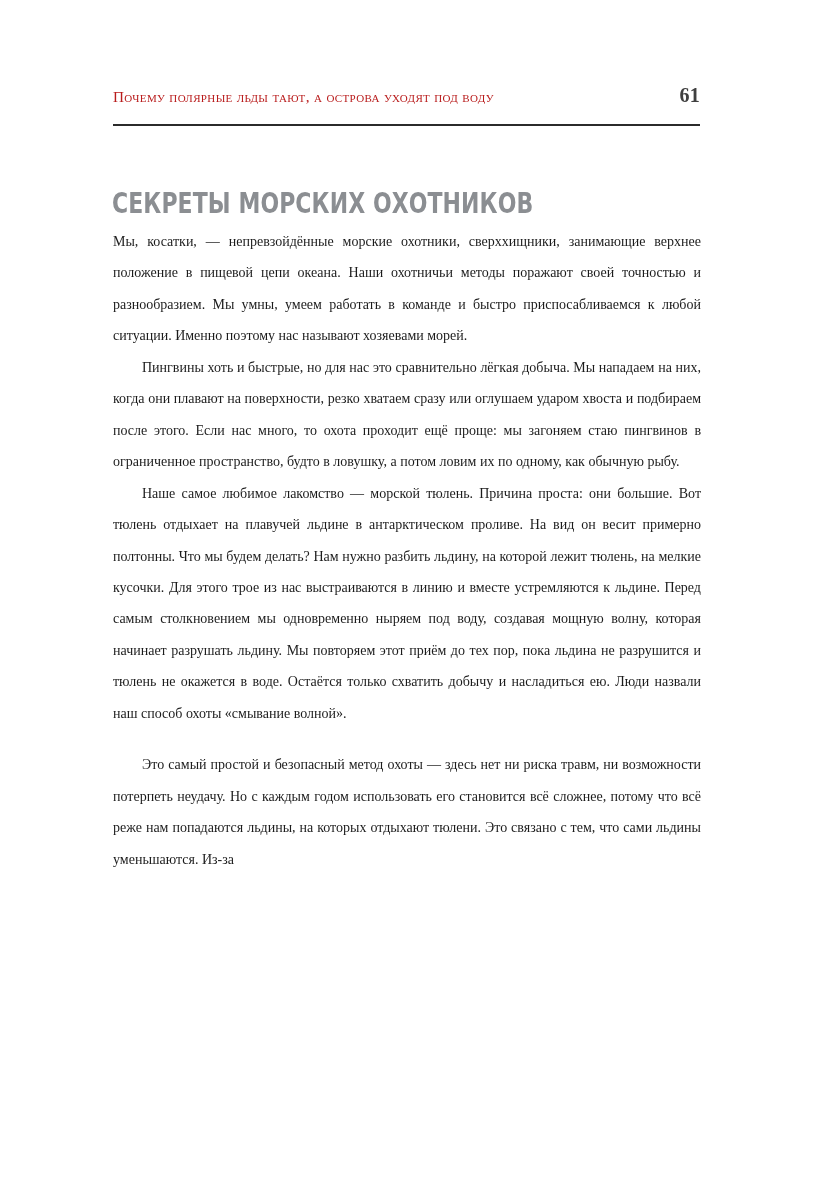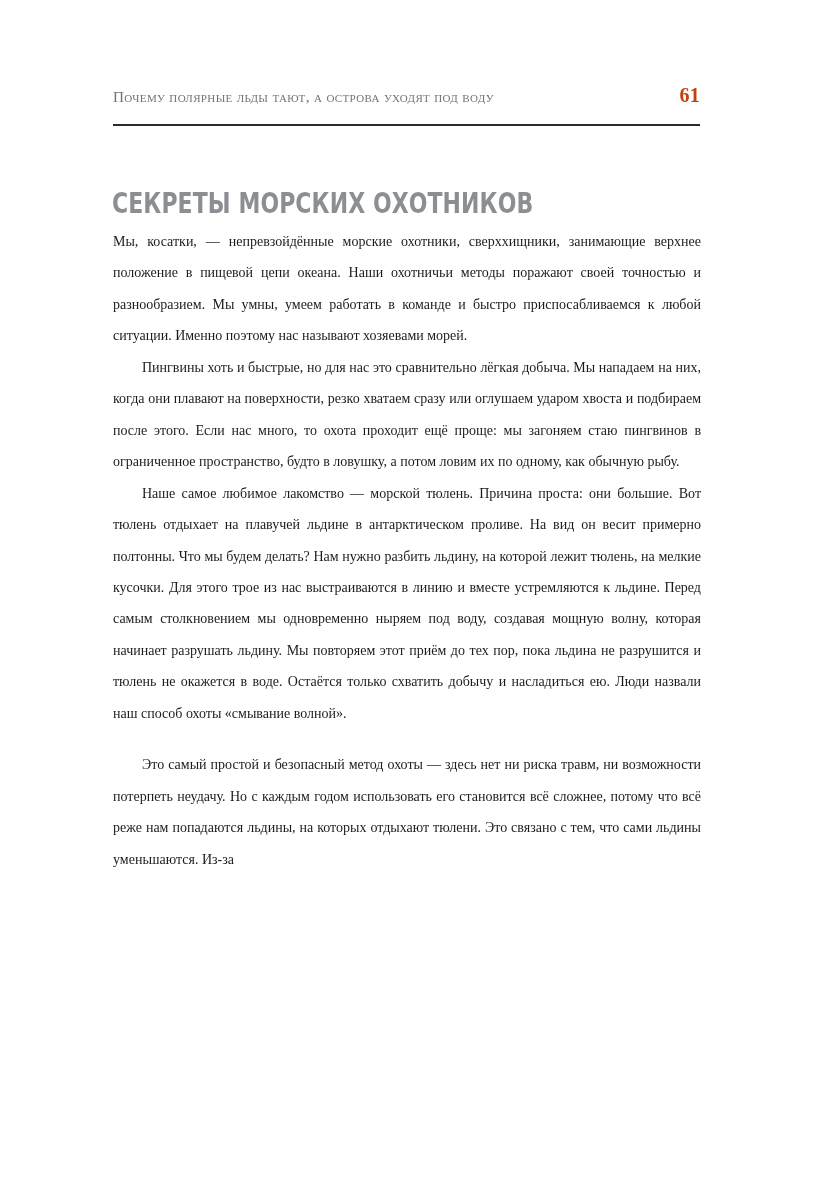--- a/index.html
+++ b/index.html
@@ -31,32 +31,32 @@
     align-items: baseline;
     justify-content: space-between;
   }
 
   .running-head-title {
     font-family: "Liberation Serif", "DejaVu Serif", serif;
     font-size: 15.2px;
     font-variant: small-caps;
     text-transform: lowercase;
     letter-spacing: 0.35px;
-    color: #737373;
+    color: #b91c1c;
     white-space: nowrap;
   }
   .running-head-title::first-letter {
     text-transform: uppercase;
   }
 
   .page-number {
     font-family: "Liberation Serif", "DejaVu Serif", serif;
     font-size: 20px;
     font-weight: bold;
-    color: #c2410c;
+    color: #404040;
     letter-spacing: 0.2px;
   }
 
   .head-rule {
     position: absolute;
     left: 113px;
     top: 124px;
     width: 587px;
     height: 1.6px;
     background: #2b2b2b;

